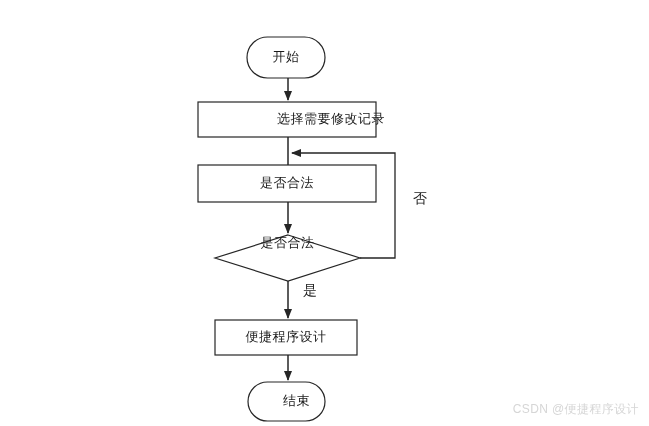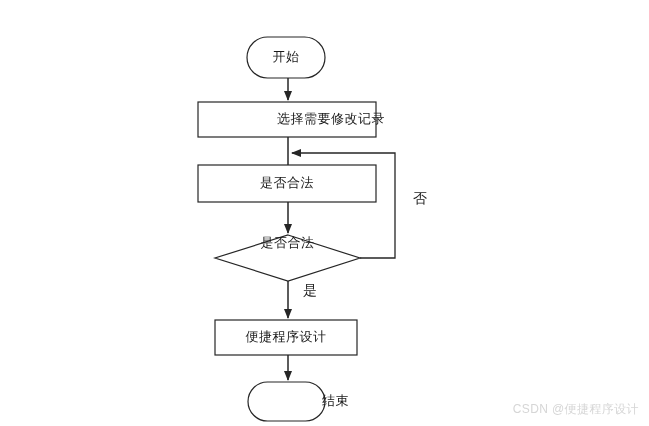--- a/index.html
+++ b/index.html
@@ -88,19 +88,19 @@
 <div class="node-label" style="left:247px; top:50px; width:78px;">开始</div>
 
 <div class="node-label" style="left:198px; top:112px; width:178px;margin-left:44px;">选择需要修改记录</div>
 
 <div class="node-label" style="left:198px; top:176px; width:178px;">是否合法</div>
 
 <div class="node-label" style="left:215px; top:236px; width:145px;">是否合法</div>
 
 <div class="node-label" style="left:215px; top:330px; width:142px;">便捷程序设计</div>
 
-<div class="node-label" style="left:248px; top:394px; width:97px;margin-left:39px;">结束</div>
+<div class="node-label" style="left:248px; top:394px; width:97px;">结束</div>
 
 <div class="edge-label" style="left:413px; top:192px;">否</div>
 
 <div class="edge-label" style="left:303px; top:284px;">是</div>
 
 <div id="watermark">CSDN @便捷程序设计</div>
 
 </body></html>

